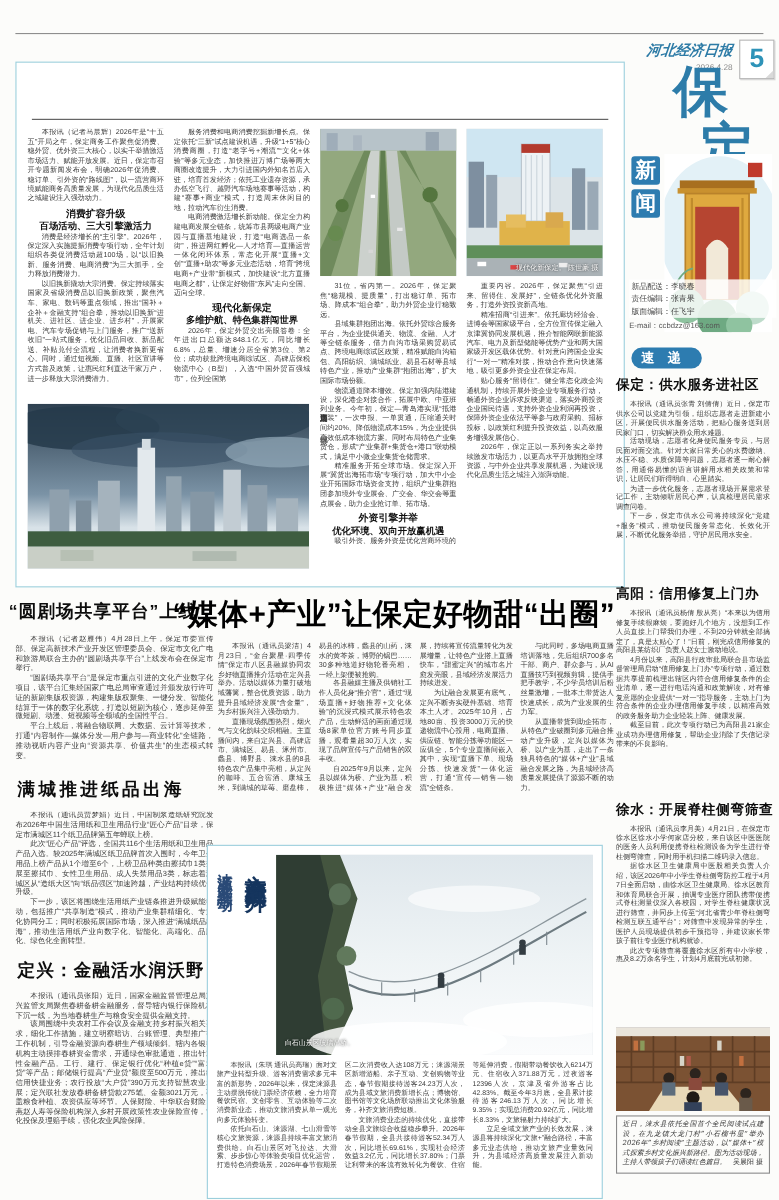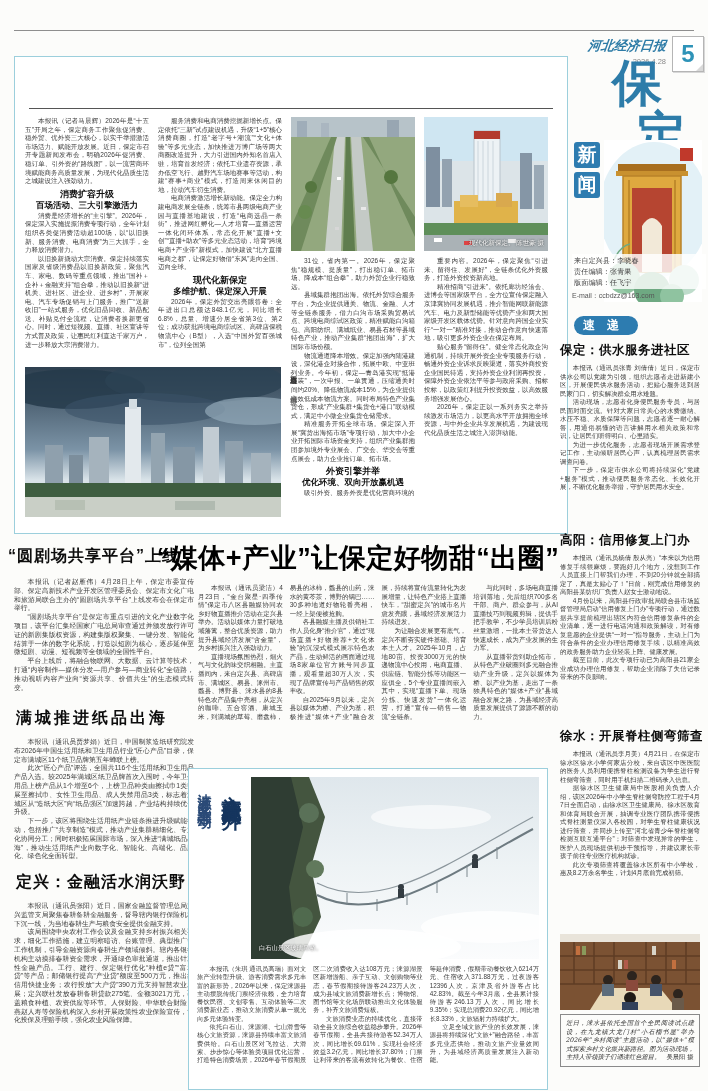--- a/index.html
+++ b/index.html
@@ -104,21 +104,21 @@
     <rect x="76" y="8" width="13" height="13" fill="#c0392b"></rect>
     <circle cx="20" cy="138" r="16" fill="#8fc3a0"></circle>
     <circle cx="48" cy="150" r="18" fill="#6ea982"></circle>
     <circle cx="80" cy="140" r="15" fill="#bedccb"></circle>
     <circle cx="68" cy="156" r="12" fill="#8fc3a0"></circle>
     <path d="M10,120 q6,-14 16,-16" stroke="#6ea982" stroke-width="1.5" fill="none"></path>
   </svg>
 </div>
 
 <div class="abs editor-block">
-  <div>来自定兴县：李晓春</div>
+  <div>新品配送：李晓春</div>
   <div>责任编辑：张青果</div>
   <div>版面编辑：任飞宇</div>
 </div>
 <div class="abs email-line">E-mail：ccbdzz@163.com</div>
 <div class="abs express-badge">速递</div>
 
 <div class="abs main-box">
   <div class="abs main-headline-rule"></div>
 
   <div class="abs ncol" style="left:10px;top:60px;width:124px;height:248px;">
@@ -129,21 +129,21 @@
     </div>
     <p>消费是经济增长的“主引擎”。2026年，保定深入实施提振消费专项行动，全年计划组织各类促消费活动超100场，以“以旧换新、服务消费、电商消费”为三大抓手，全力释放消费潜力。</p>
     <p>以旧换新撬动大宗消费。保定持续落实国家及省级消费品以旧换新政策，聚焦汽车、家电、数码等重点领域，推出“国补＋企补＋金融支持”组合拳，推动以旧换新“进机关、进社区、进企业、进乡村”，开展家电、汽车专场促销与上门服务，推广“送新收旧”一站式服务，优化旧品回收、新品配送、补贴兑付全流程，让消费者换新更省心。同时，通过短视频、直播、社区宣讲等方式普及政策，让惠民红利直达千家万户，进一步释放大宗消费潜力。</p>
   </div>
 
   <div class="abs ncol" style="left:143px;top:60px;width:124px;height:248px;">
     <p>服务消费和电商消费挖掘新增长点。保定依托“三新”试点建设机遇，升级“1+5”核心消费商圈，打造“老字号+潮流”“文化+体验”等多元业态，加快推进万博广场等两大商圈改造提升，大力引进国内外知名首店入驻，培育首发经济；依托工业遗存资源，承办低空飞行、越野汽车场地赛事等活动，构建“赛事+商业”模式，打造周末休闲目的地，拉动汽车衍生消费。</p>
     <p>电商消费激活增长新动能。保定全力构建电商发展全链条，统筹市县两级电商产业园与直播基地建设，打造“电商选品一条街”，推进网红孵化—人才培育—直播运营一体化闭环体系，常态化开展“直播+文创”“直播+助农”等多元业态活动，培育“跨境电商+产业带”新模式，加快建设“北方直播电商之都”，让保定好物借“东风”走向全国、迈向全球。</p>
     <div class="subhead">
       <span class="l1">现代化新保定</span>
-      <span class="l2">多维护航、保定深入开展</span>
+      <span class="l2">多维护航、特色集群闯世界</span>
     </div>
     <p>2026年，保定外贸交出亮眼答卷：全年进出口总额达848.1亿元，同比增长6.8%，总量、增速分居全省第3位、第2位；成功获批跨境电商综试区、高碑店保税物流中心（B型），入选“中国外贸百强城市”，位列全国第</p>
   </div>
 
   <div class="abs photo" style="left:276px;top:60px;width:124px;height:134px;">
     <svg viewBox="0 0 124 134" preserveAspectRatio="none">
       <rect width="124" height="134" fill="#93a87e"></rect>
       <rect width="124" height="20" fill="#b7c3c9"></rect>
       <rect x="6" y="4" width="10" height="16" fill="#9fadb9"></rect>
       <rect x="30" y="6" width="8" height="14" fill="#aab6c0"></rect>

